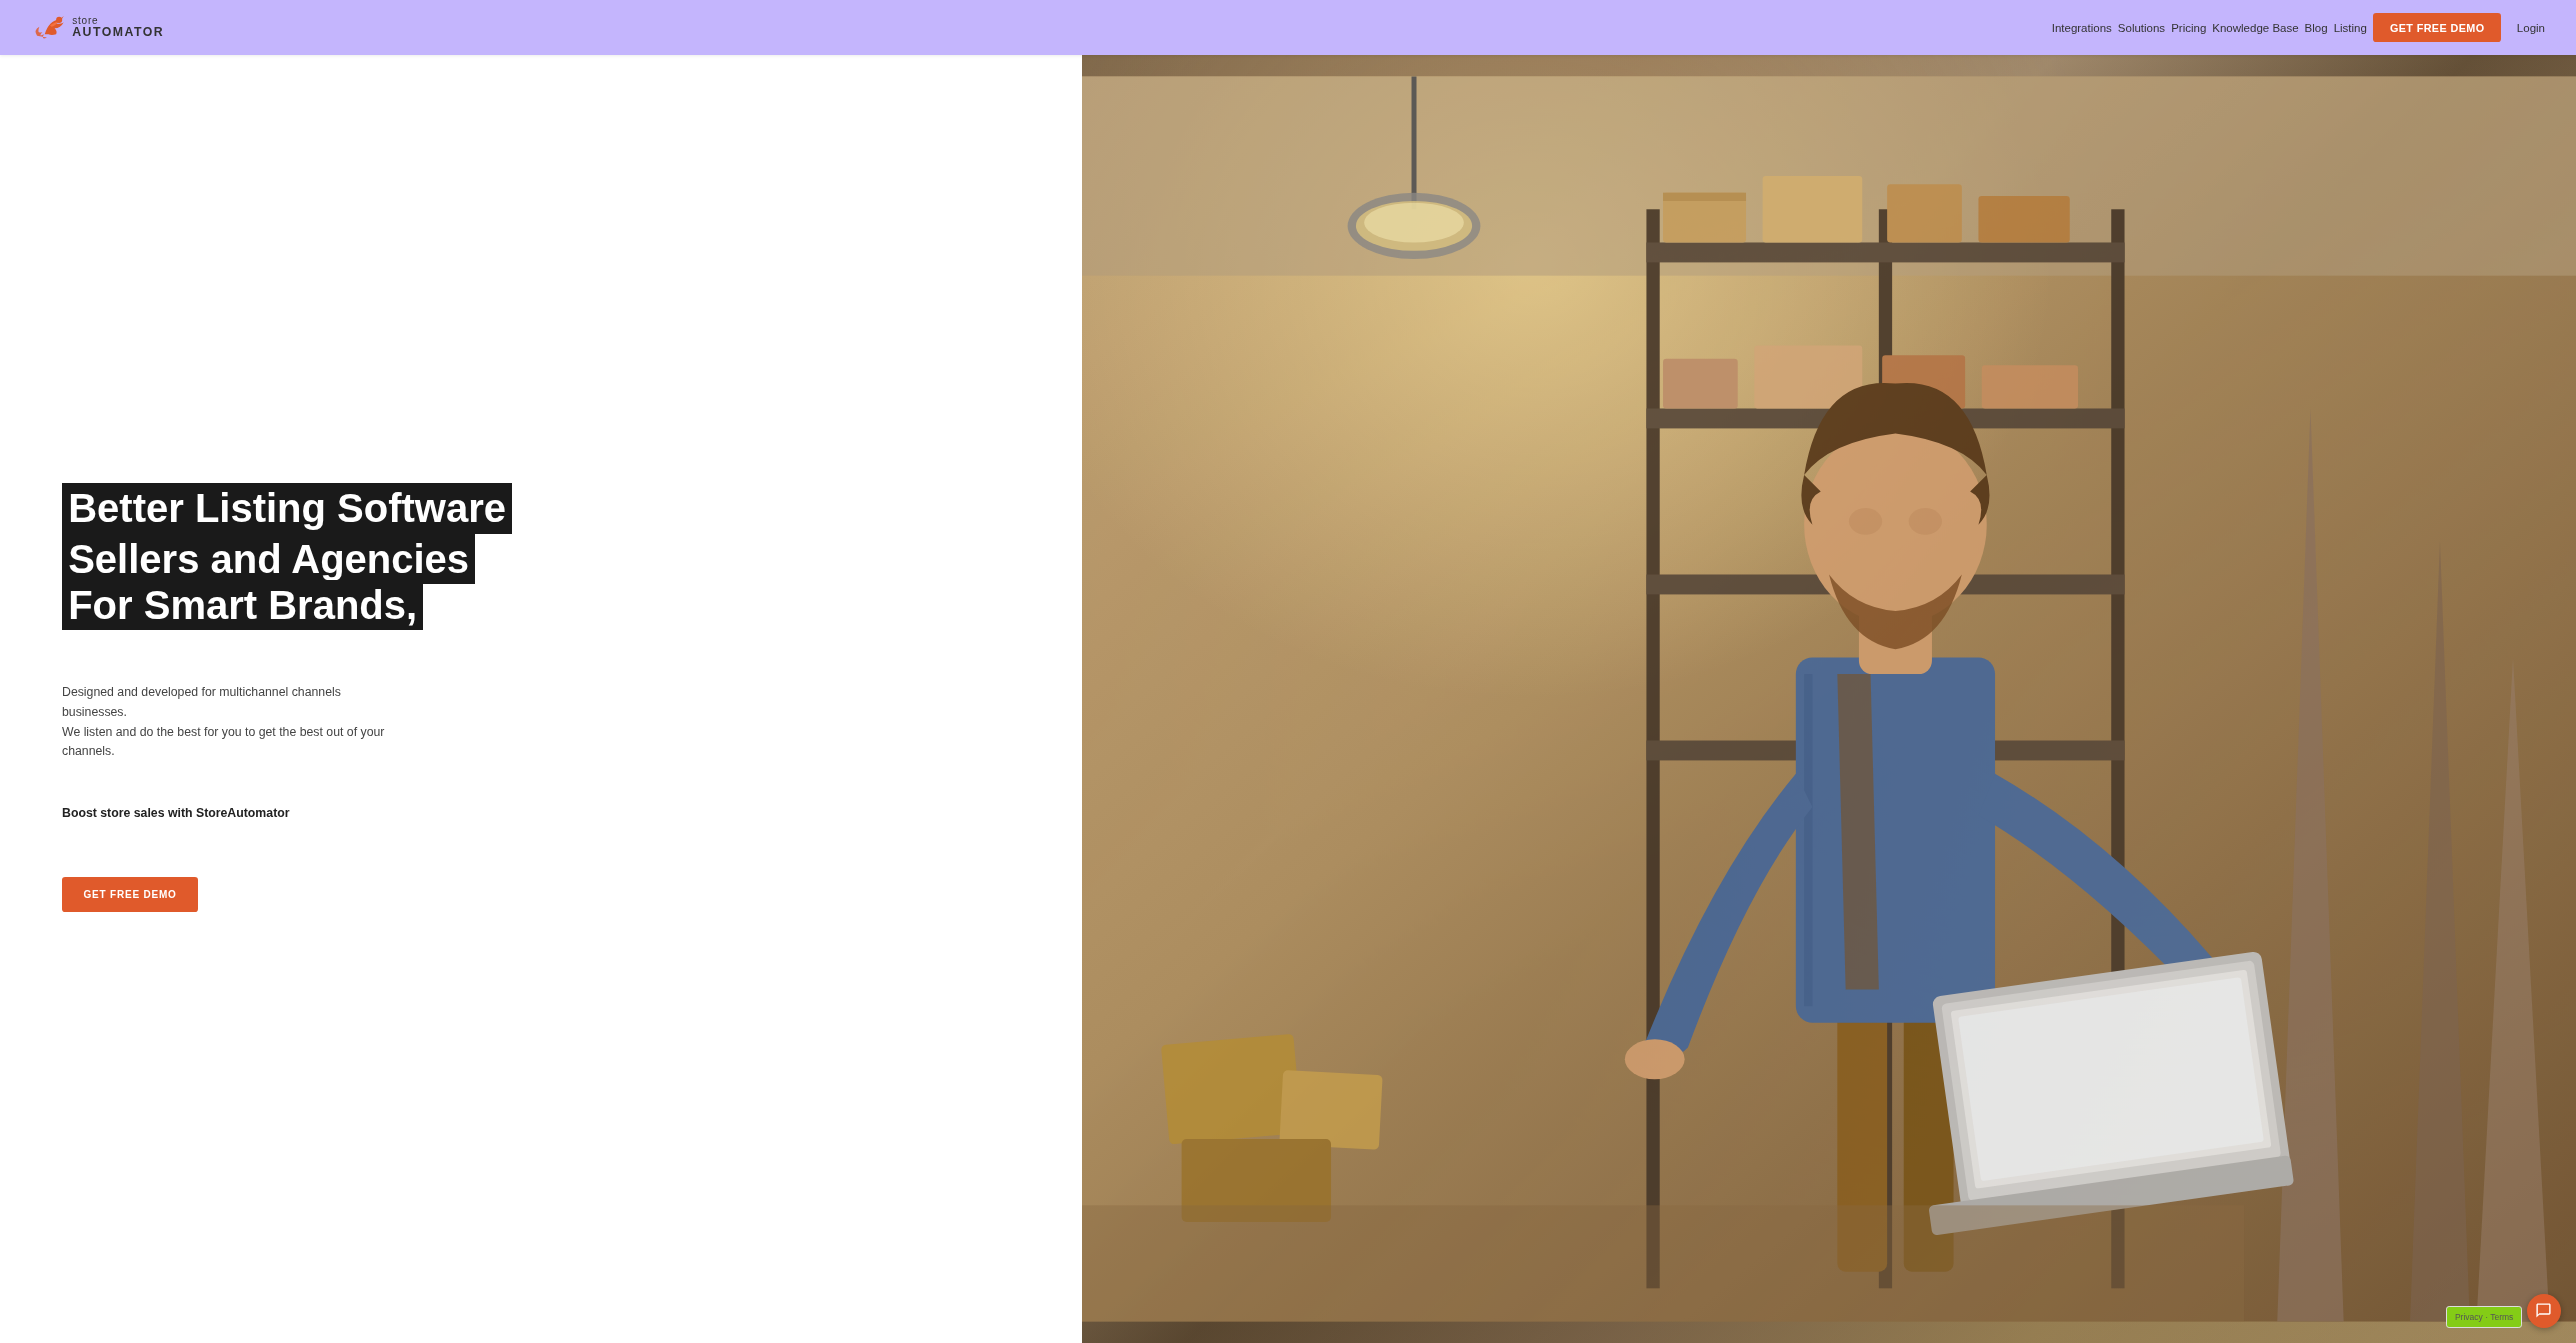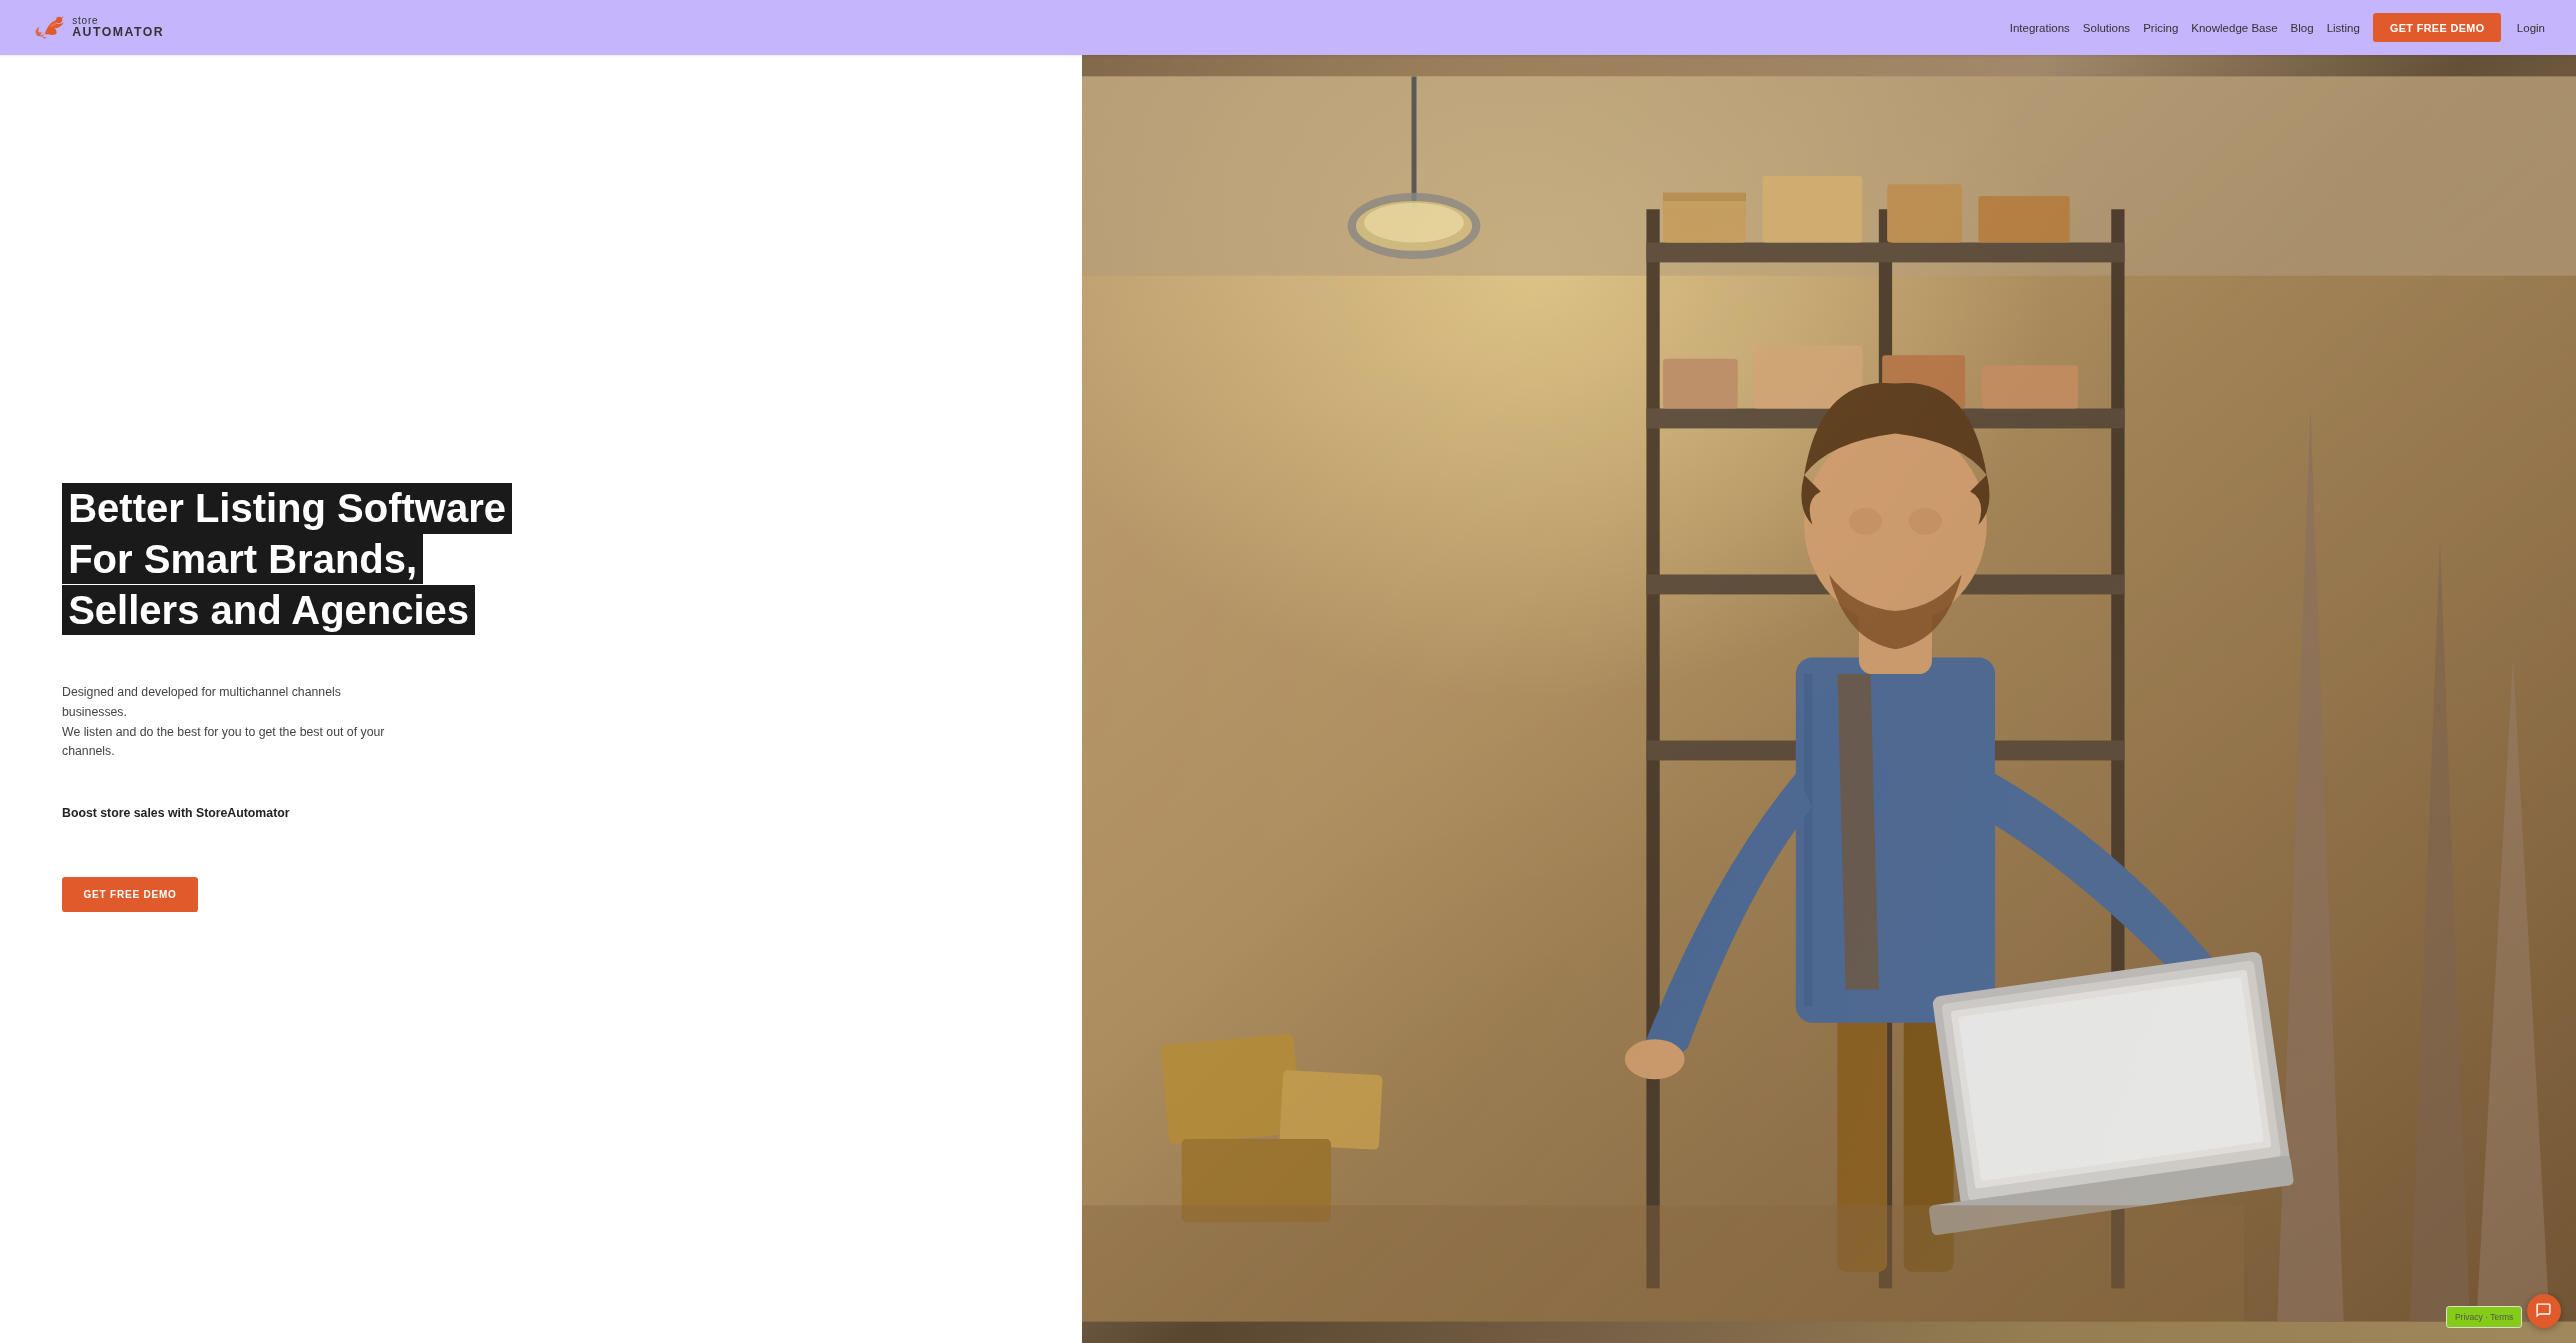--- a/index.html
+++ b/index.html
@@ -43,21 +43,21 @@
       font-size: 12.3px;
       font-weight: 700;
       color: #333;
       letter-spacing: 1.5px;
       text-transform: uppercase;
     }
 
     nav {
       display: flex;
       align-items: center;
-      gap: 13px;
+      gap: 6px;
     }
     nav a {
       text-decoration: none;
       color: #333;
       font-size: 11.5px;
       font-weight: 500;
     }
 
     .btn-get-demo {
       background: #e05a2b;
@@ -241,25 +241,25 @@
   <a href="#" class="login-link">Login</a>
 </header>
 
 <section class="hero">
 
   <div class="hero-left">
     <div class="hero-heading">
       <div style="margin-bottom:4.6px;">
         <span class="line">Better Listing Software</span>
       </div>
+      <div>
+        <span class="line">Sellers and Agencies</span>
+      </div>
       <div style="margin-bottom:4.6px;">
         <span class="line">For Smart Brands,</span>
-      </div>
-      <div>
-        <span class="line">Sellers and Agencies</span>
       </div>
     </div>
 
     <p class="hero-description">
       <span>Designed and developed for multichannel channels businesses.</span><br>
       <span>We listen and do the best for you to get the best out of your</span><br>
       <span>channels.</span>
     </p>
 
     <p class="hero-boost">Boost store sales with StoreAutomator</p>

